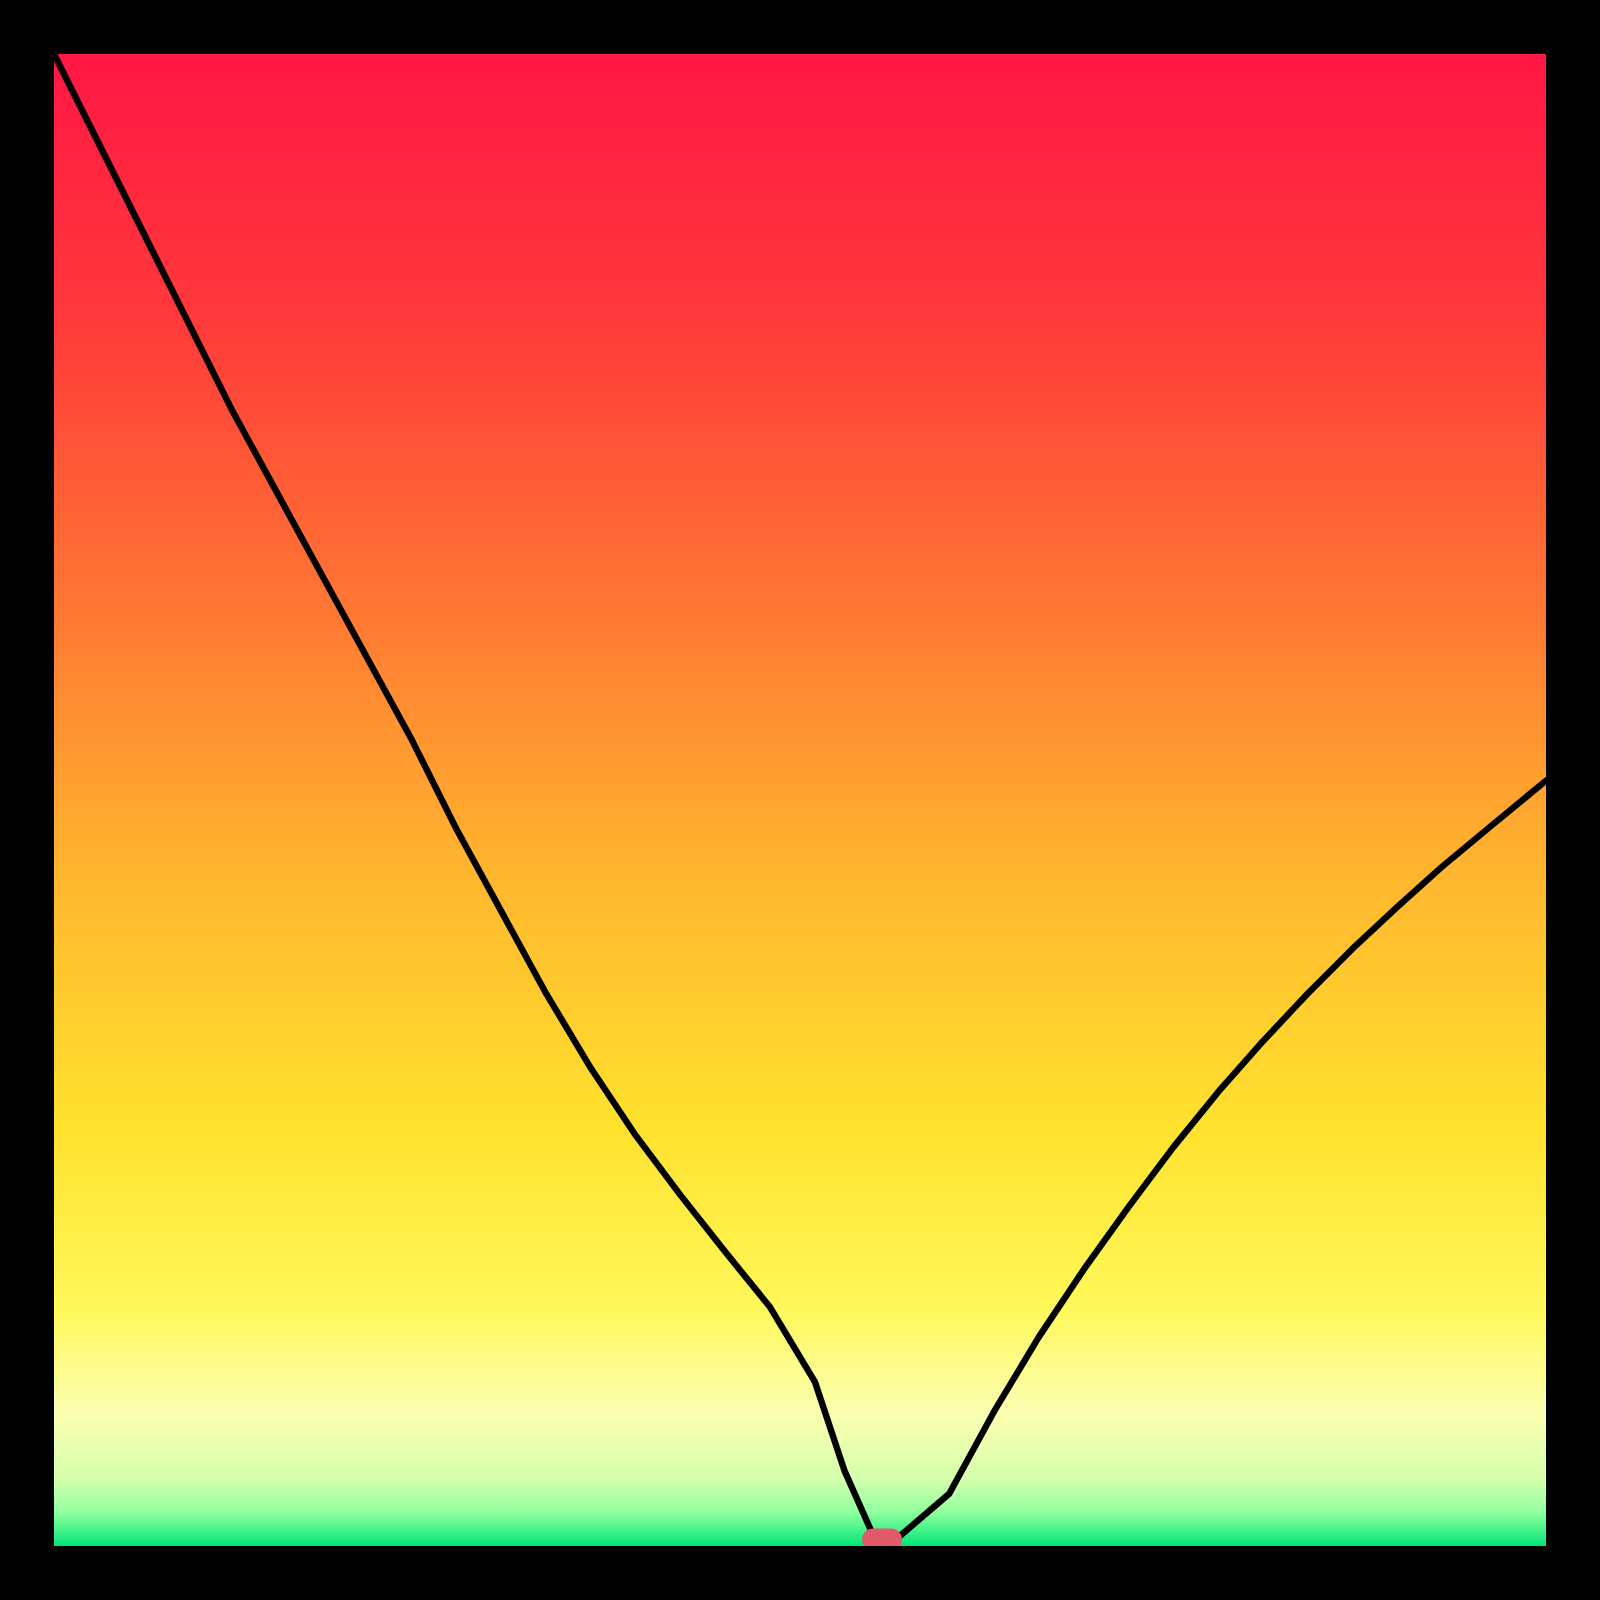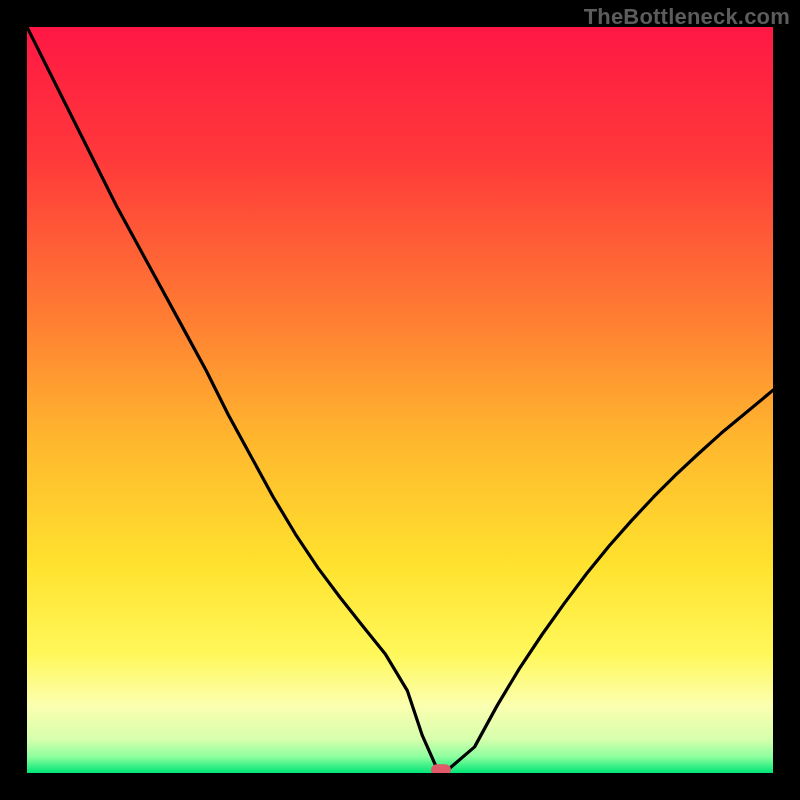--- a/index.html
+++ b/index.html
@@ -35,21 +35,20 @@
     height: 746px;
   }
   svg {
     display: block;
   }
 </style>
 </head>
 <body>
 
 <div class="frame">
-  <div class="watermark">TheBottleneck.com</div>
   <div class="plot-wrap">
     <svg id="chart-svg" width="746" height="746" viewBox="0 0 746 746">
         <defs>
           <linearGradient id="bg-grad" x1="0" y1="0" x2="0" y2="1">
             <stop offset="0%" stop-color="#ff1744"></stop>
             <stop offset="18%" stop-color="#ff3a3a"></stop>
             <stop offset="38%" stop-color="#ff7a33"></stop>
             <stop offset="55.00000000000001%" stop-color="#ffb62e"></stop>
             <stop offset="72%" stop-color="#ffe22e"></stop>
             <stop offset="84%" stop-color="#fff85a"></stop>

